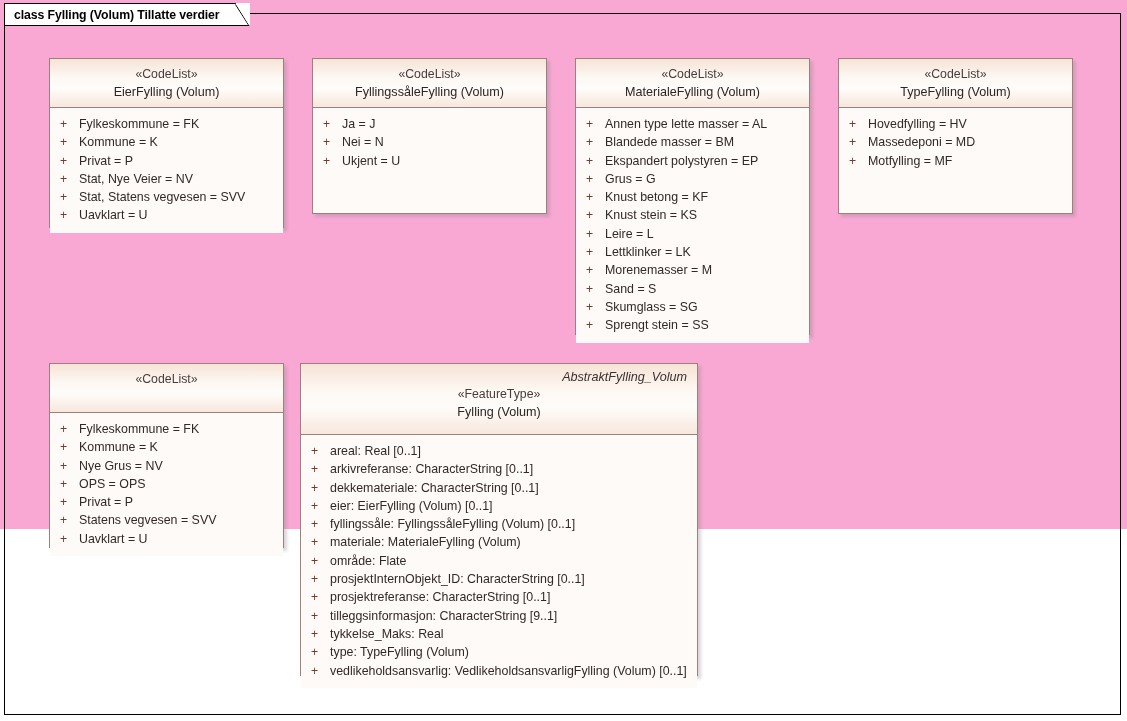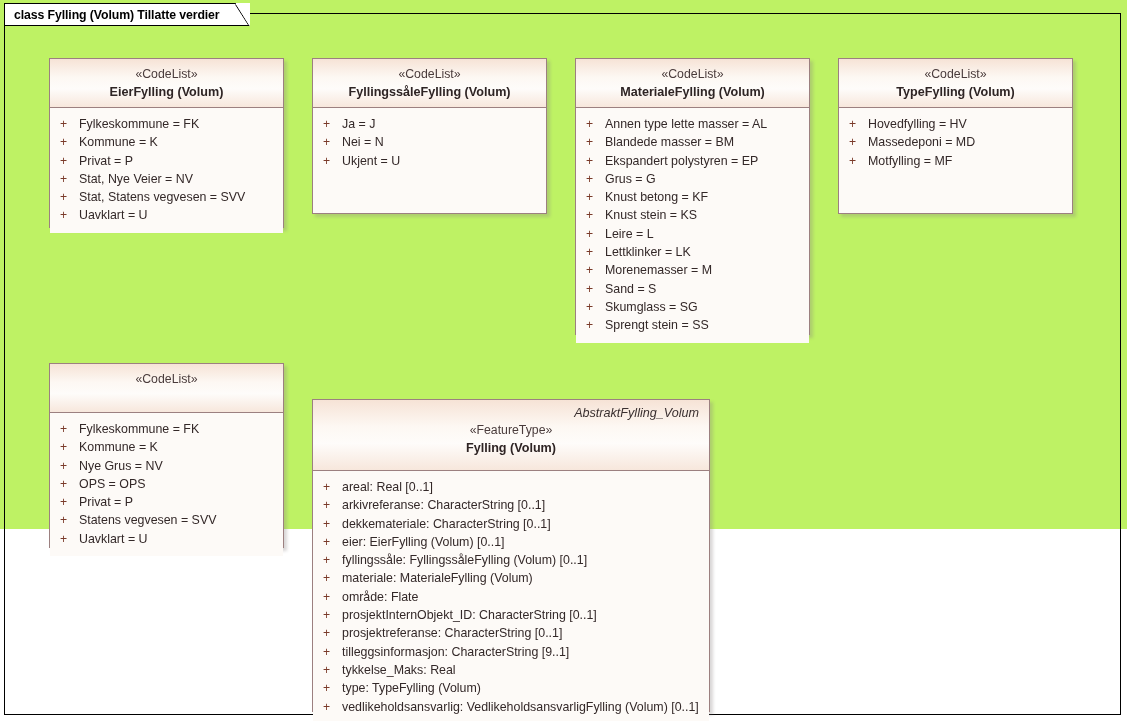--- a/index.html
+++ b/index.html
@@ -11,21 +11,21 @@
     width: 1127px;
     height: 721px;
     font-family: "Liberation Sans", sans-serif;
     overflow: hidden;
   }
 
   #canvas {
     position: relative;
     width: 1127px;
     height: 529px;
-    background: #bef264;
+    background: #f9a8d4;
   }
 
   
   .diagram-frame {
     position: absolute;
     left: 4px;
     top: 13px;
     width: 1117px;
     height: 702px;
     border: 1px solid #000000;
@@ -99,21 +99,21 @@
     white-space: nowrap;
   }
   .stereotype {
     font-size: 12.3px;
     color: #4a3c3c;
     line-height: 17px;
     white-space: nowrap;
   }
   .class-name {
     font-size: 12.6px;
-    font-weight: bold;
+    font-weight: normal;
     color: #2e2424;
     line-height: 18px;
     white-space: nowrap;
   }
   .uml-body {
     box-sizing: border-box;
     background: #fdfaf7;
     padding: 7px 6px 8px 6px;
   }
   .attr-row {
@@ -308,21 +308,21 @@
           <div class="attr-row">
             <span class="attr-vis">+</span>
             <span class="attr-text">Statens vegvesen = SVV</span>
           </div>
           <div class="attr-row">
             <span class="attr-vis">+</span>
             <span class="attr-text">Uavklart = U</span>
           </div>
         </div>
       </div>
-      <div class="uml-box" style="left: 312px; top: 363px; width: 398px; height: 313px; margin-top: 36px;">
+      <div class="uml-box" style="left: 300px; top: 363px; width: 398px; height: 313px;">
         <div class="uml-header with-parent" style="height: 71px;">
           <div class="parent-label">AbstraktFylling_Volum</div>
           <div class="stereotype">«FeatureType»</div>
           <div class="class-name">Fylling (Volum)</div>
         </div>
         <div class="uml-body">
           <div class="attr-row">
             <span class="attr-vis">+</span>
             <span class="attr-text">areal: Real [0..1]</span>
           </div>

